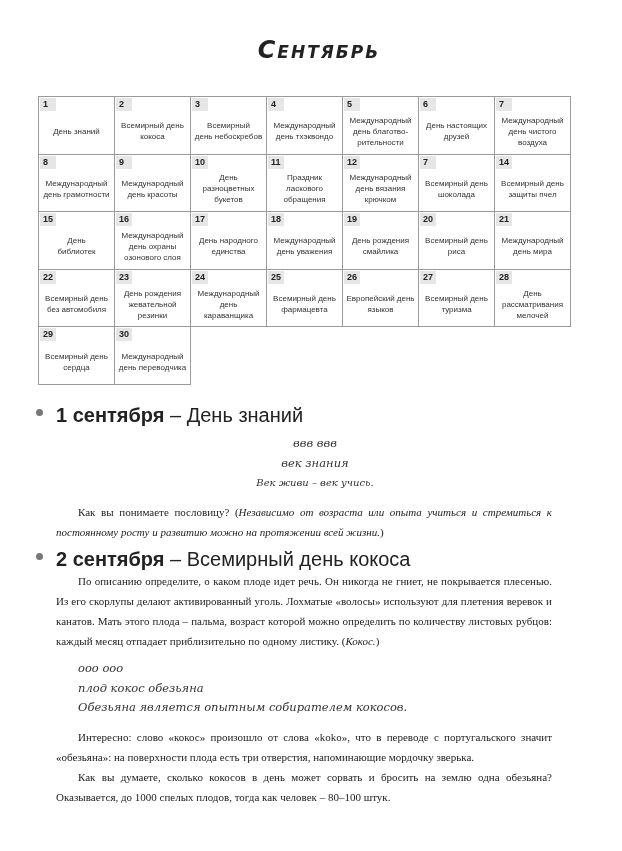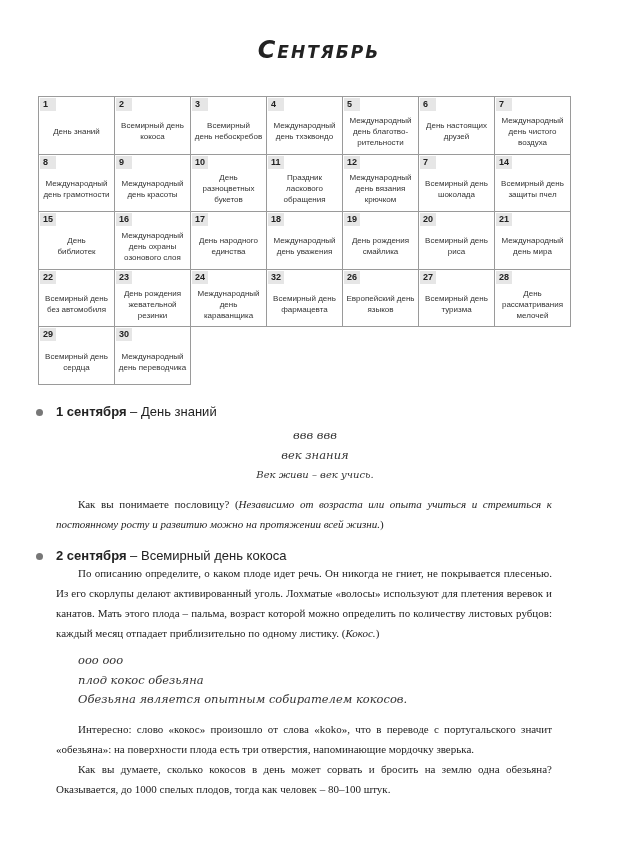--- a/index.html
+++ b/index.html
@@ -28,21 +28,21 @@
       position: absolute; left: 1px; top: 1px;
       background: #e6e6e6; padding: 0 3px; min-width: 10px; height: 13px; line-height: 13px;
       font-family: "Liberation Sans", sans-serif; font-weight: bold; font-size: 9px; color: #222;
     }
     .cell .lbl {
       font-family: "Liberation Sans", sans-serif; font-size: 8px; line-height: 11px;
       text-align: center; color: #333; white-space: pre-line;
     }
     .body-text { position: absolute; left: 56px; width: 496px; }
     .bullet-h {
-      font-family: "Liberation Sans", sans-serif; font-size: 13px; color: #222; position: relative;
+      font-family: "Liberation Sans", sans-serif; font-size: 20px; color: #222; position: relative;
     }
     .bullet-h .dot {
       position: absolute; left: -20px; top: 5px; width: 7px; height: 7px; border-radius: 50%; background: #777;
     }
     .bullet-h b { font-weight: bold; }
     .serif { font-family: "Liberation Serif", serif; font-size: 11px; line-height: 20px; color: #222; text-align: justify; }
     .ital { font-style: italic; }
     .verse { font-family: "DejaVu Serif", serif; font-style: italic; font-size: 11.5px; line-height: 19.5px; color: #333; margin-left: 22px; }
     .indent { text-indent: 22px; }
   </style>
@@ -171,21 +171,21 @@
       <span class="lbl">День рождения
 жевательной
 резинки</span>
     </div>
     <div class="cell">
       <span class="num">24</span>
       <span class="lbl">Международный
 день караванщика</span>
     </div>
     <div class="cell">
-      <span class="num">32</span>
+      <span class="num">25</span>
       <span class="lbl">Всемирный день
 фармацевта</span>
     </div>
     <div class="cell">
       <span class="num">26</span>
       <span class="lbl">Европейский день
 языков</span>
     </div>
     <div class="cell">
       <span class="num">27</span>

